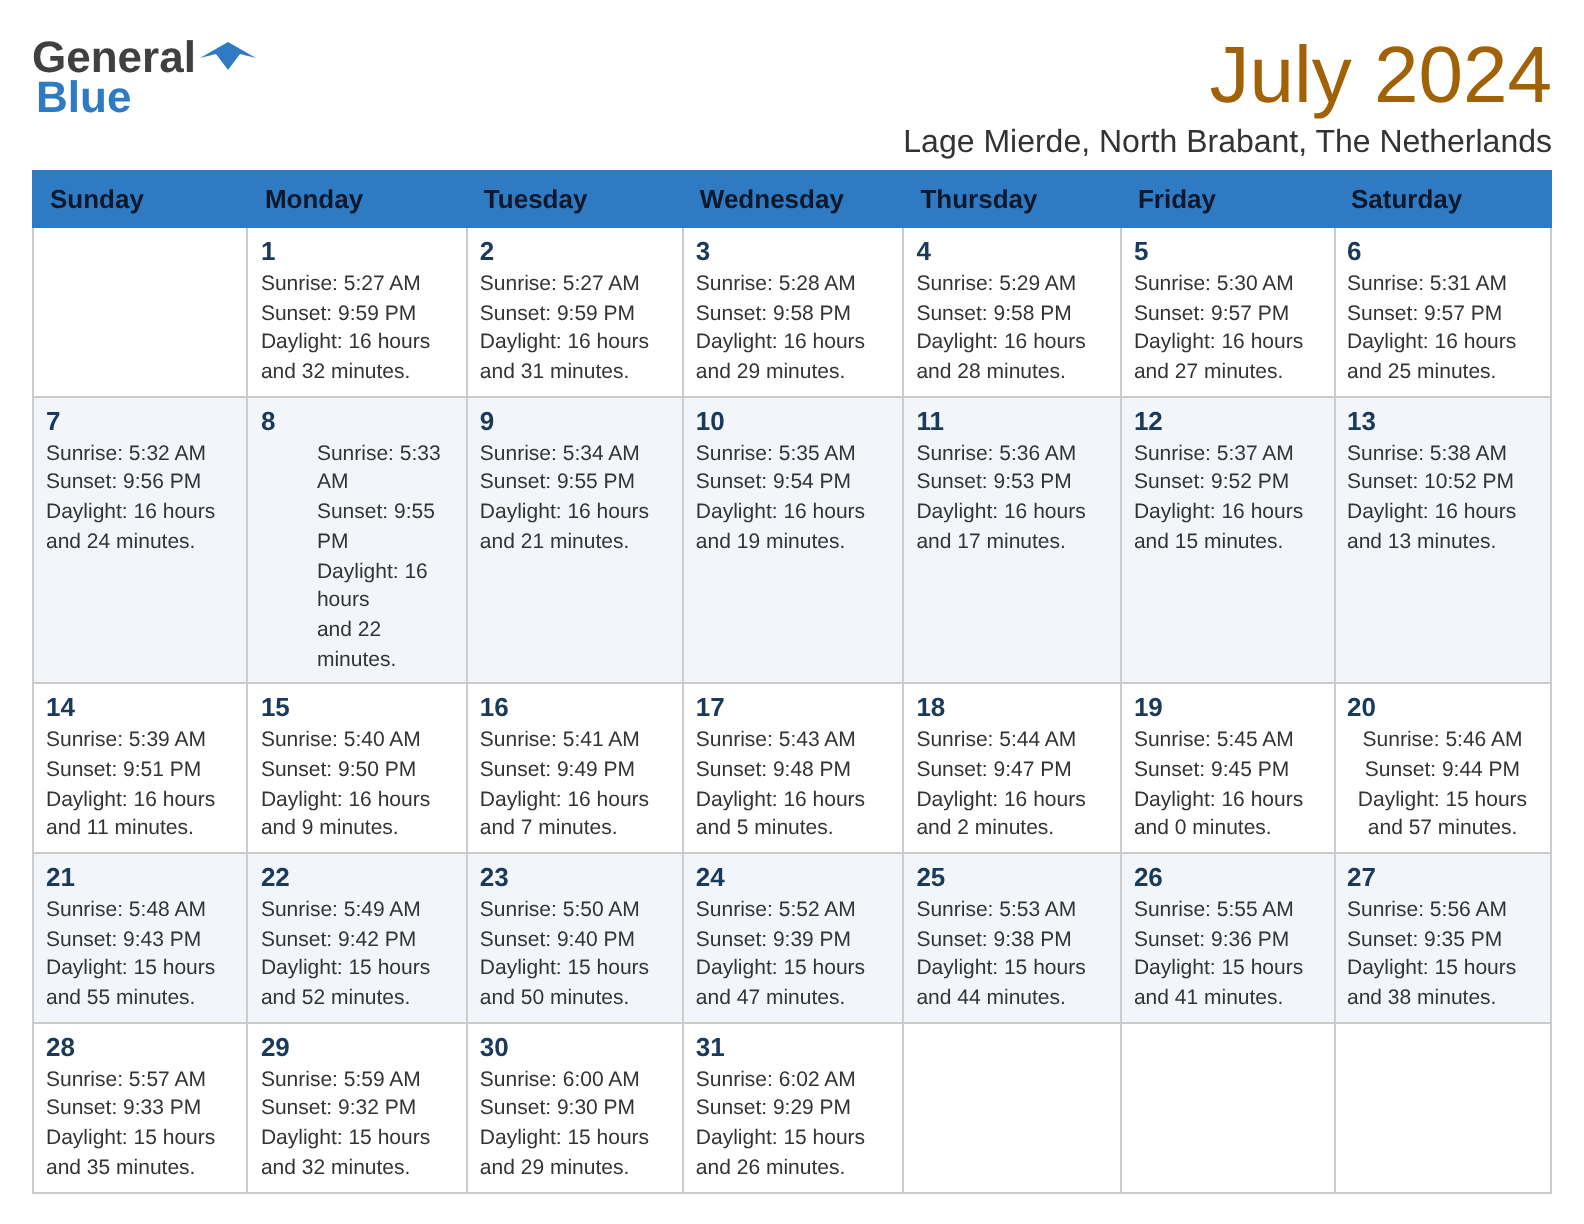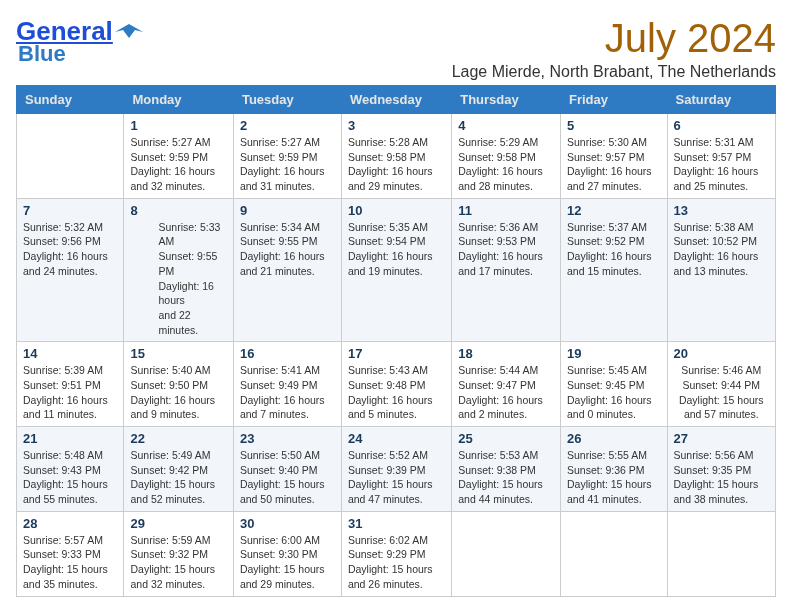--- a/index.html
+++ b/index.html
@@ -34,21 +34,21 @@
       color: #333;
       margin-top: 2px;
     }
     table {
       width: 100%;
       border-collapse: collapse;
       font-size: 11px;
     }
     thead tr th {
       background-color: #2e7bc4;
-      color: #e5e5e5;
+      color: #0f172a;
       text-align: left;
       padding: 6px 8px;
       font-size: 13px;
       font-weight: bold;
       border: 1px solid #2e7bc4;
     }
     tbody tr td {
       border: 1px solid #ccc;
       padding: 4px 6px;
       vertical-align: top;
@@ -77,21 +77,21 @@
     .empty-cell {
       background: #fff;
     }
   </style>
 </head>
 <body>
 
 <div class="header">
   <div class="logo">
     <div style="display:flex; align-items:center;">
-      <span style="font-size:26px; font-weight:bold; color:#1d4ed8; font-family:Arial;text-decoration:underline;">General</span>
+      <span style="font-size:22px; font-weight:bold; color:#404040; font-family:Arial;">General</span>
       <svg width="28" height="20" viewBox="0 0 28 20" style="margin-left:2px;">
         <polygon points="14,2 28,10 20,8 14,16 8,8 0,10" fill="#2e7bc4"></polygon>
       </svg>
     </div>
     <span style="font-size:22px; font-weight:bold; color:#2e7bc4; font-family:Arial; margin-top:-6px; padding-left:2px;">Blue</span>
   </div>
   <div class="title-section">
     <div class="month-year">July 2024</div>
     <div class="location">Lage Mierde, North Brabant, The Netherlands</div>
   </div>

